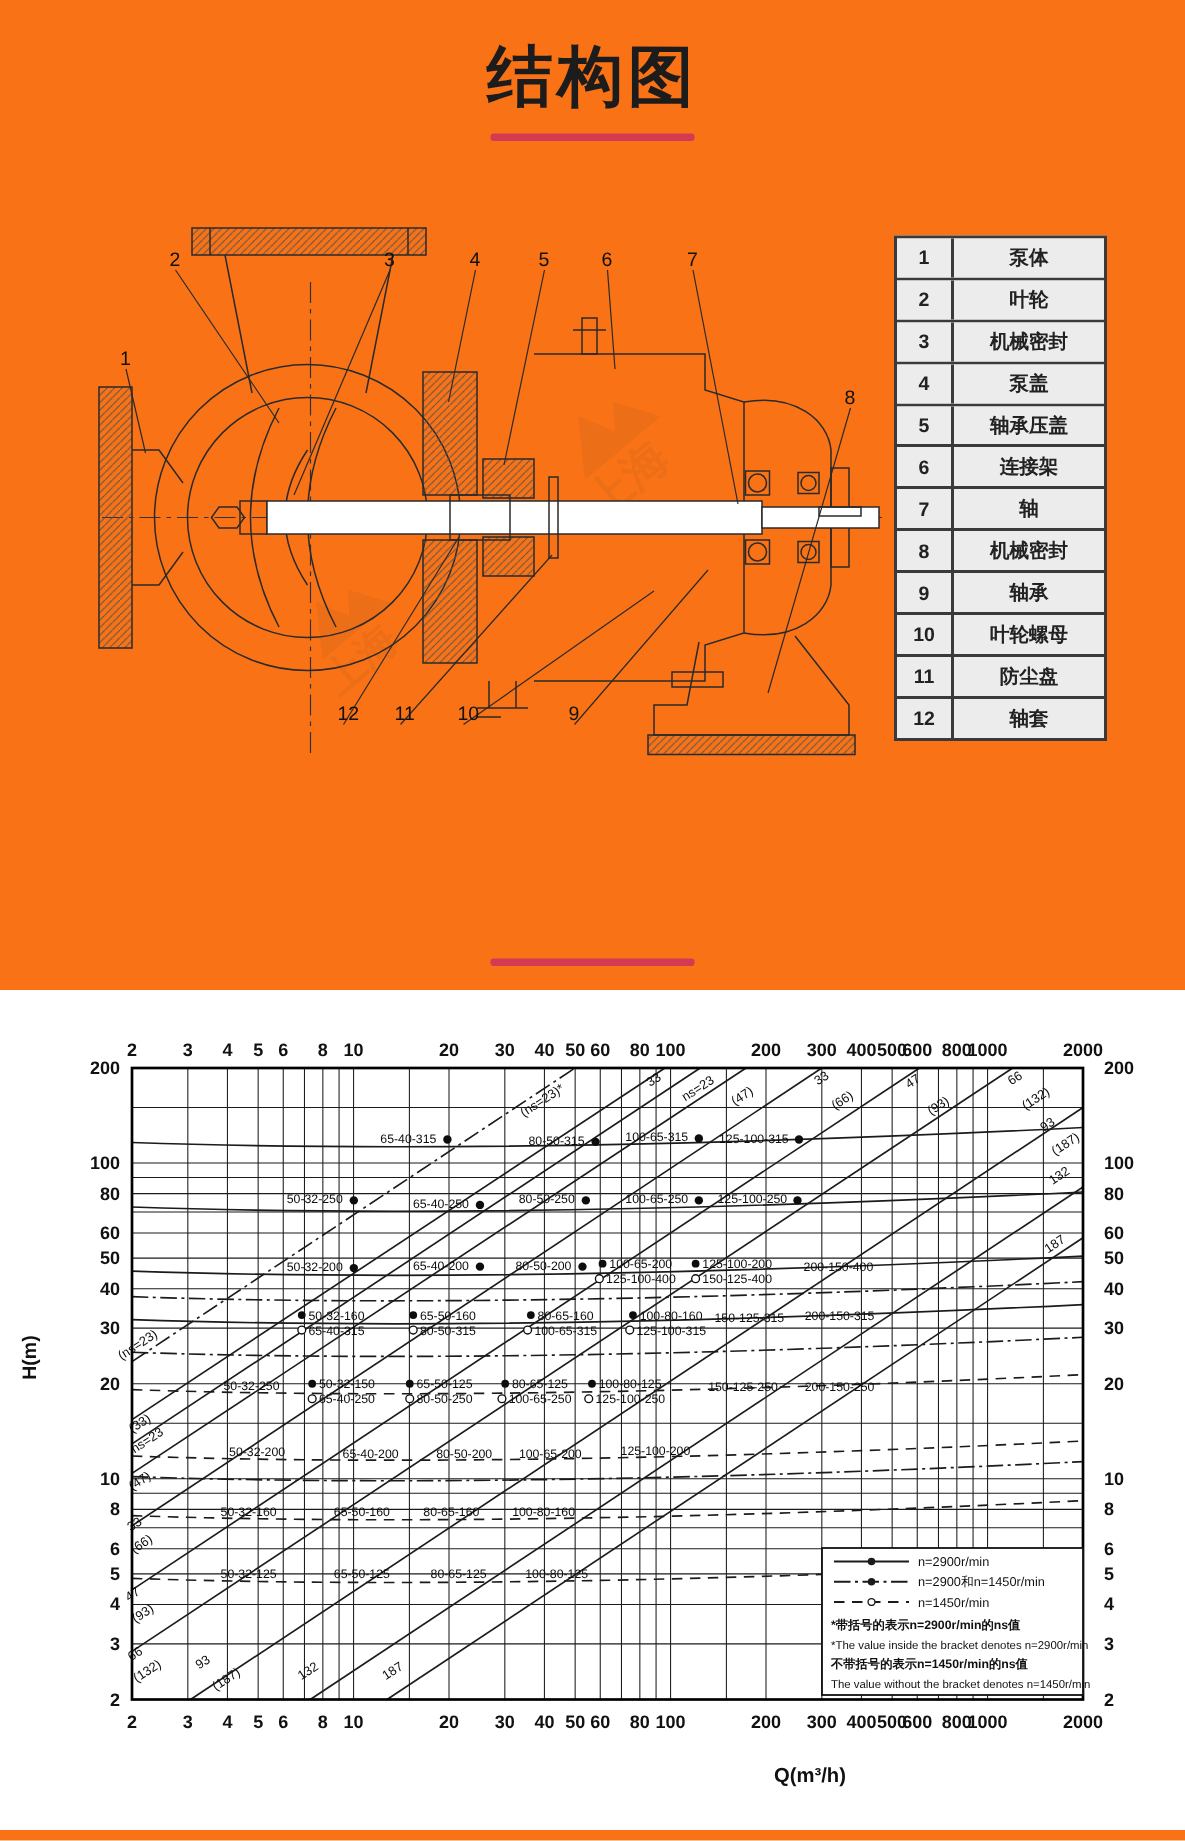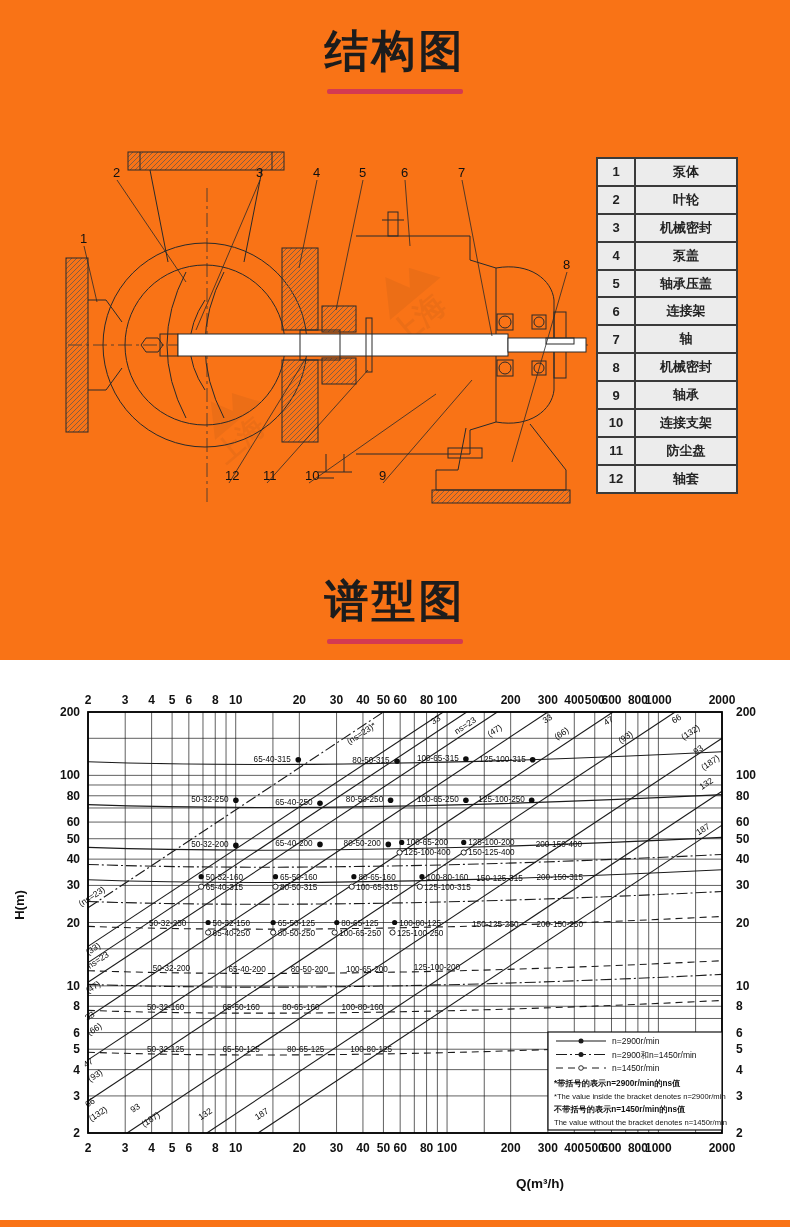--- a/index.html
+++ b/index.html
@@ -145,33 +145,32 @@
       <div class="pt-row">
         <div class="pt-num">8</div>
         <div class="pt-name">机械密封</div>
       </div>
       <div class="pt-row">
         <div class="pt-num">9</div>
         <div class="pt-name">轴承</div>
       </div>
       <div class="pt-row">
         <div class="pt-num">10</div>
-        <div class="pt-name">连接支架</div>
+        <div class="pt-name">叶轮螺母</div>
       </div>
       <div class="pt-row">
         <div class="pt-num">11</div>
         <div class="pt-name">防尘盘</div>
       </div>
       <div class="pt-row">
         <div class="pt-num">12</div>
         <div class="pt-name">轴套</div>
       </div>
     </div>
 
-  <div class="sec-title" style="top:572px;">谱型图</div>
   <div class="red-bar" style="top:639px;"></div>
 
   <svg id="chart-svg" style="top:660px;" width="790" height="560" viewBox="0 660 790 560">
       <rect x="0" y="660" width="790" height="560" fill="#fff"></rect>
       <line x1="88" y1="712" x2="88" y2="1133" stroke="#1b1b1b" stroke-width="0.7"></line>
       <line x1="125.21395274710063" y1="712" x2="125.21395274710063" y2="1133" stroke="#1b1b1b" stroke-width="0.7"></line>
       <line x1="151.61767241698803" y1="712" x2="151.61767241698803" y2="1133" stroke="#1b1b1b" stroke-width="0.7"></line>
       <line x1="172.0979884993573" y1="712" x2="172.0979884993573" y2="1133" stroke="#1b1b1b" stroke-width="0.7"></line>
       <line x1="188.83162516408868" y1="712" x2="188.83162516408868" y2="1133" stroke="#1b1b1b" stroke-width="0.7"></line>
       <line x1="202.9797133726916" y1="712" x2="202.9797133726916" y2="1133" stroke="#1b1b1b" stroke-width="0.7"></line>

